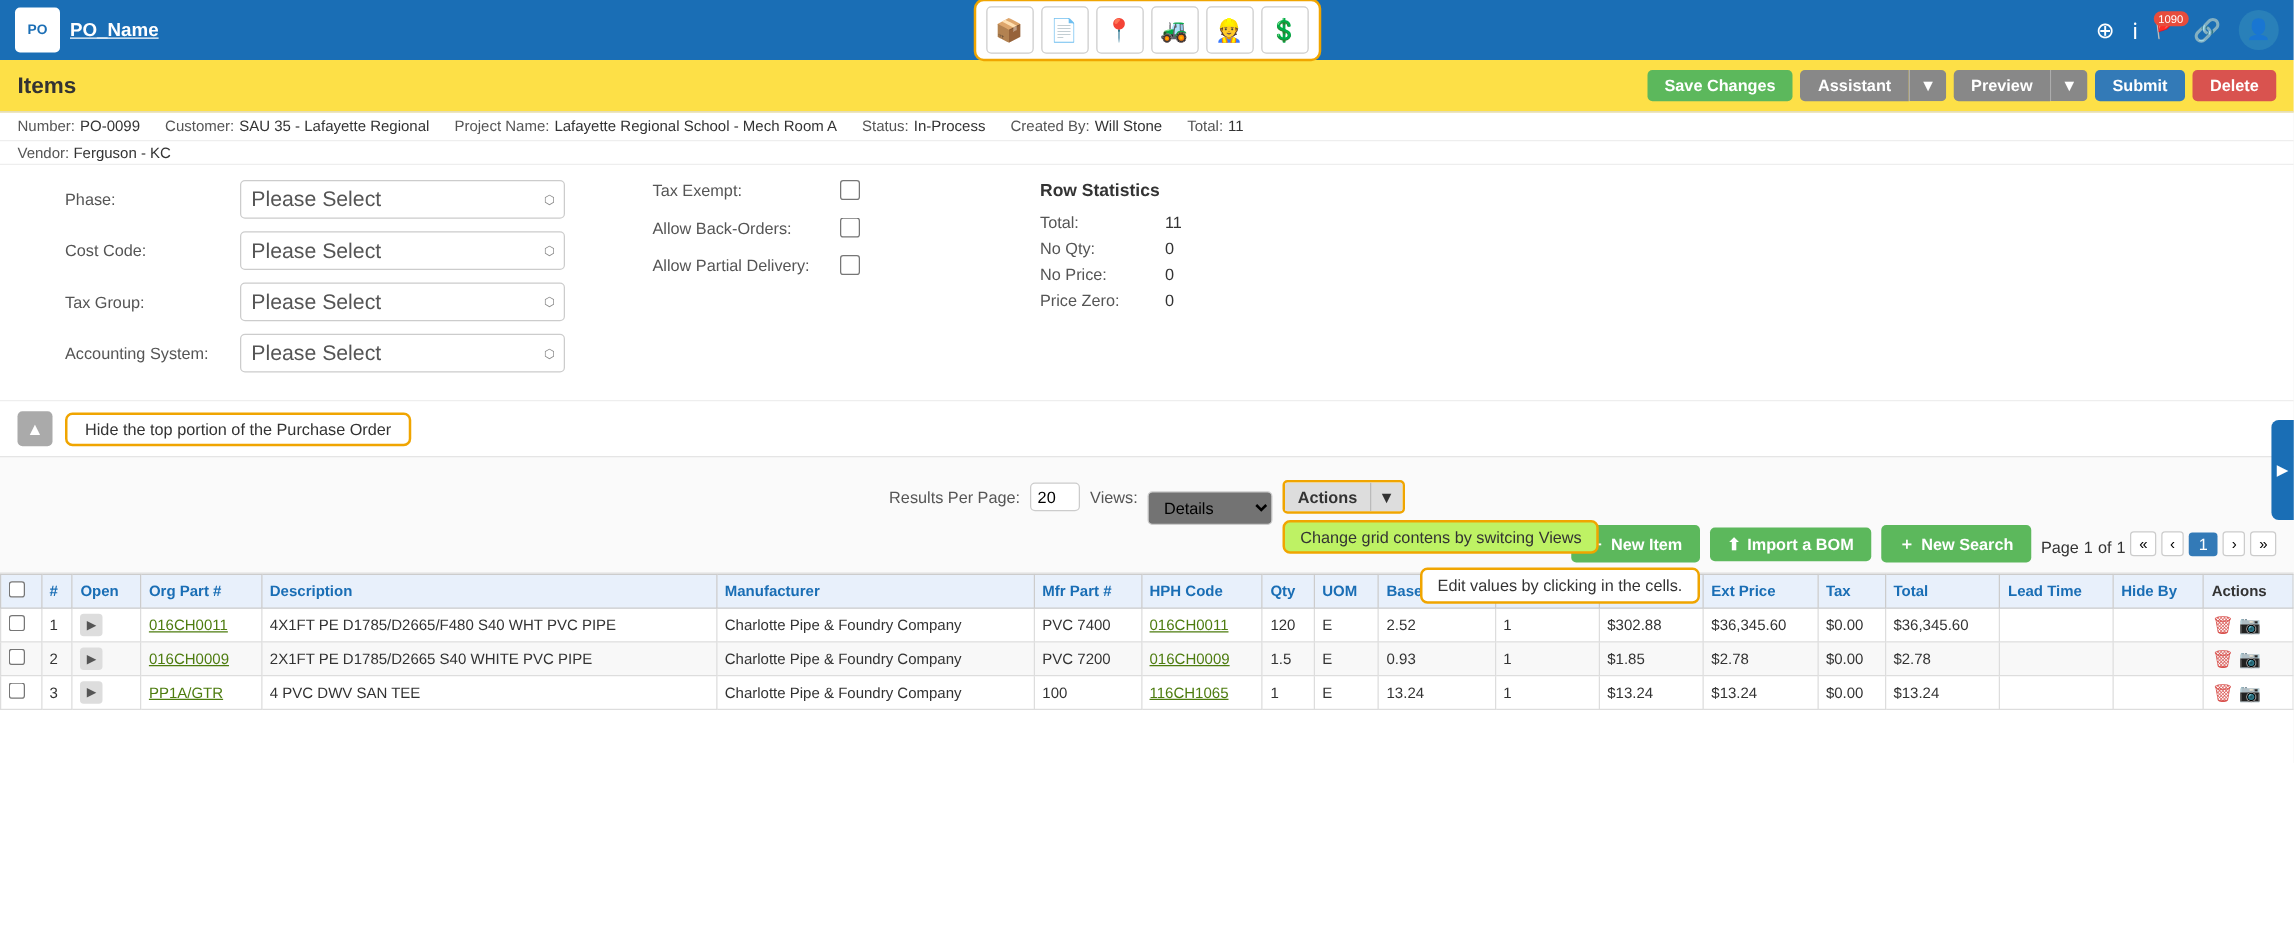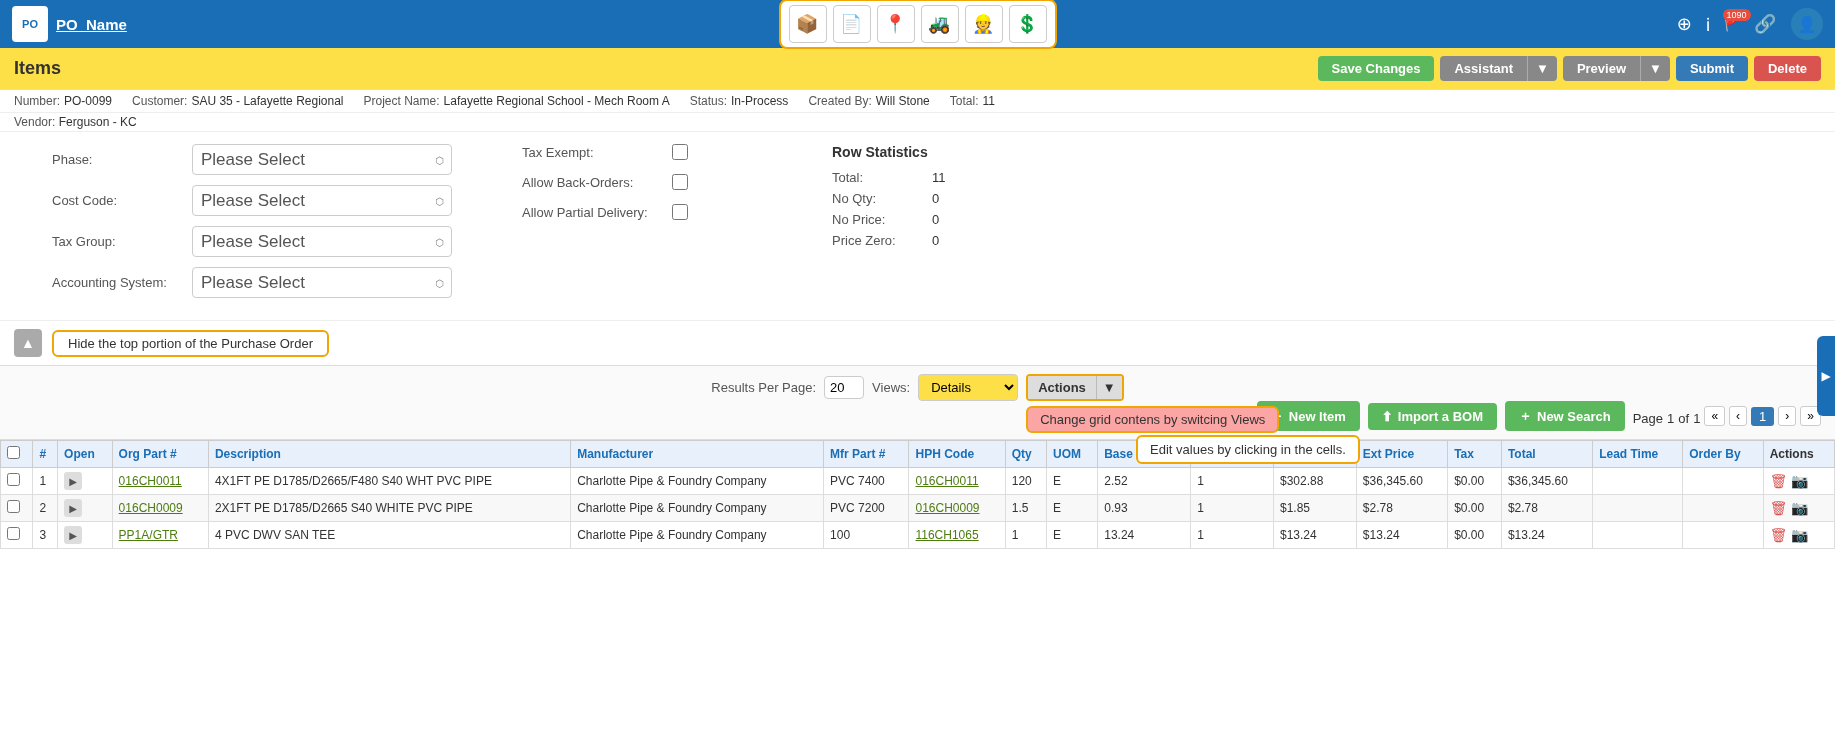--- a/index.html
+++ b/index.html
@@ -100,25 +100,25 @@
     .collapse-label { font-size: 13px; color: #333; border: 2px solid #f0a500; border-radius: 6px; padding: 4px 14px; background: white; }
 
     
     .grid-controls {
       display: flex; align-items: center; padding: 8px 14px;
       border-bottom: 1px solid #ddd; background: #fafafa; flex-direction: column;
     }
     .grid-controls-left { display: flex; align-items: center; gap: 8px; }
     .grid-controls-label { font-size: 13px; color: #555; }
     .page-size-input { width: 40px; padding: 3px 5px; border: 1px solid #ccc; border-radius: 4px; font-size: 13px; }
-    .views-select { padding: 4px 8px; border: 1px solid #ccc; border-radius: 4px; font-size: 13px; background: #fde047; width: 100px; }
+    .views-select { padding: 4px 8px; border: 1px solid #ccc; border-radius: 4px; font-size: 13px; background: #737373; width: 100px; margin-top: 19px; }
     .actions-btn-group { display: flex; border: 1px solid #ccc; border-radius: 4px; overflow: hidden; }
     .actions-btn-main { background: #ddd; border: none; padding: 4px 10px; font-size: 13px; cursor: pointer; color: #333; font-weight: bold; }
     .actions-btn-drop { background: #ddd; border: none; border-left: 1px solid #bbb; padding: 4px 6px; font-size: 13px; cursor: pointer; color: #333; }
-    .views-tooltip { border: 2px solid #f0a500; border-radius: 6px; padding: 4px 12px; background: #fca5a5; font-size: 13px; color: #333; }
+    .views-tooltip { border: 2px solid #f0a500; border-radius: 6px; padding: 4px 12px; background: #bef264; font-size: 13px; color: #333; }
     .grid-controls-right { margin-left: auto; display: flex; align-items: center; gap: 8px; }
     .btn-green-icon { background: #5cb85c; color: white; border: none; padding: 6px 14px; border-radius: 4px; font-size: 13px; font-weight: bold; cursor: pointer; display: flex; align-items: center; gap: 5px; }
     .pagination { display: flex; align-items: flex-end; gap: 4px; font-size: 13px; }
     .page-nav { background: white; border: 1px solid #ccc; border-radius: 3px; padding: 2px 6px; cursor: pointer; font-size: 12px; }
     .page-current { background: #337ab7; color: white; border: none; padding: 2px 8px; border-radius: 3px; font-size: 13px; }
 
     
     .table-wrapper { overflow-x: auto; }
     table { width: 100%; border-collapse: collapse; font-size: 12px; }
     thead th {
@@ -386,21 +386,21 @@
           <th>HPH Code</th>
           <th>Qty</th>
           <th>UOM</th>
           <th>Base Price</th>
           <th>Multiplier</th>
           <th>Unit Cost</th>
           <th>Ext Price</th>
           <th>Tax</th>
           <th>Total</th>
           <th>Lead Time</th>
-          <th>Order By</th>
+          <th>Hide By</th>
           <th class="no-link">Actions</th>
         </tr>
       </thead>
       <tbody id="table-body">
       <tr>
     <td><input type="checkbox" style=""></td>
     <td>1</td>
     <td>
               <button class="td-open-btn">▶</button>
             </td>

